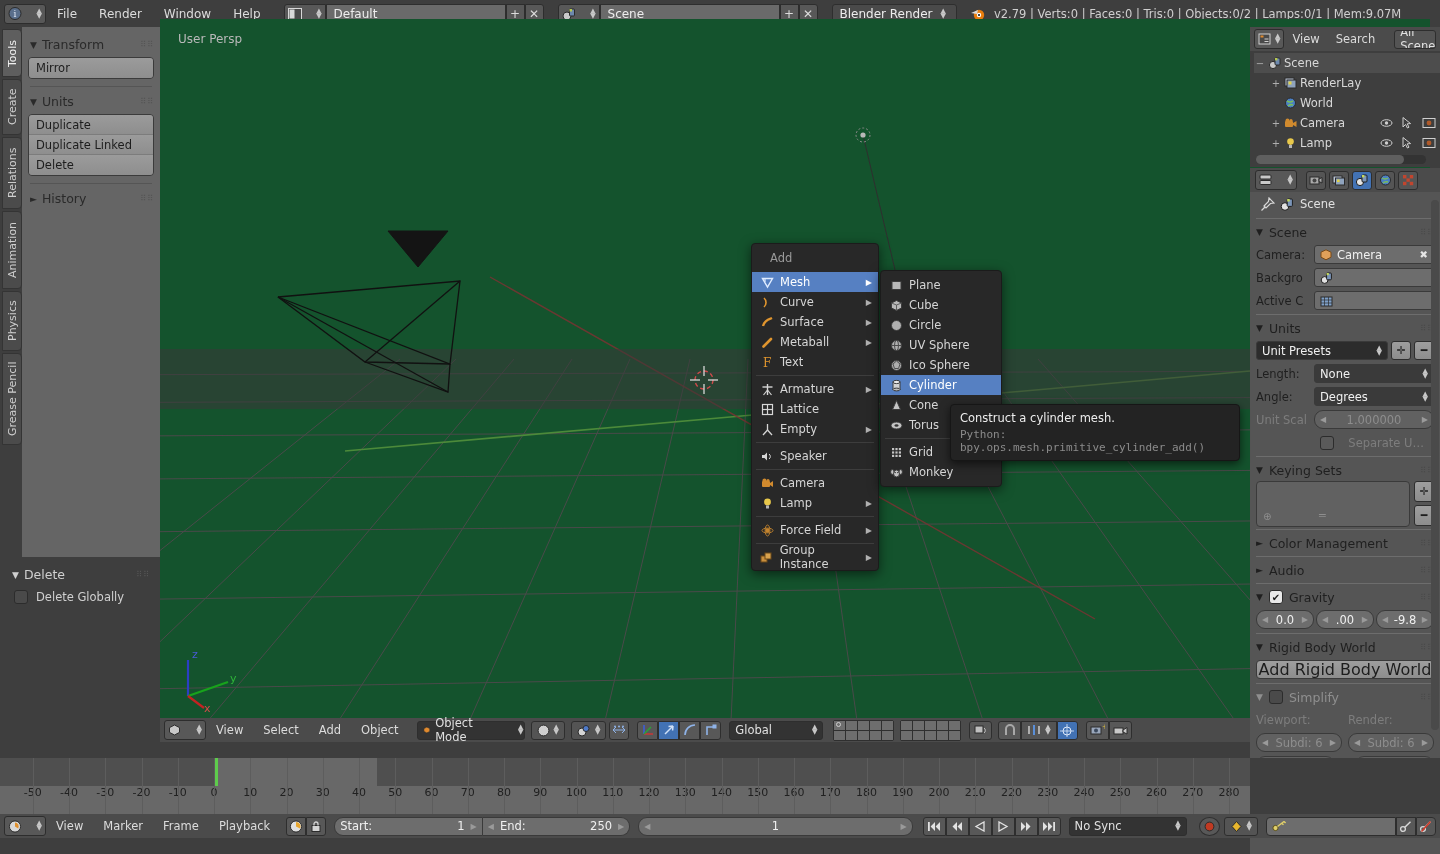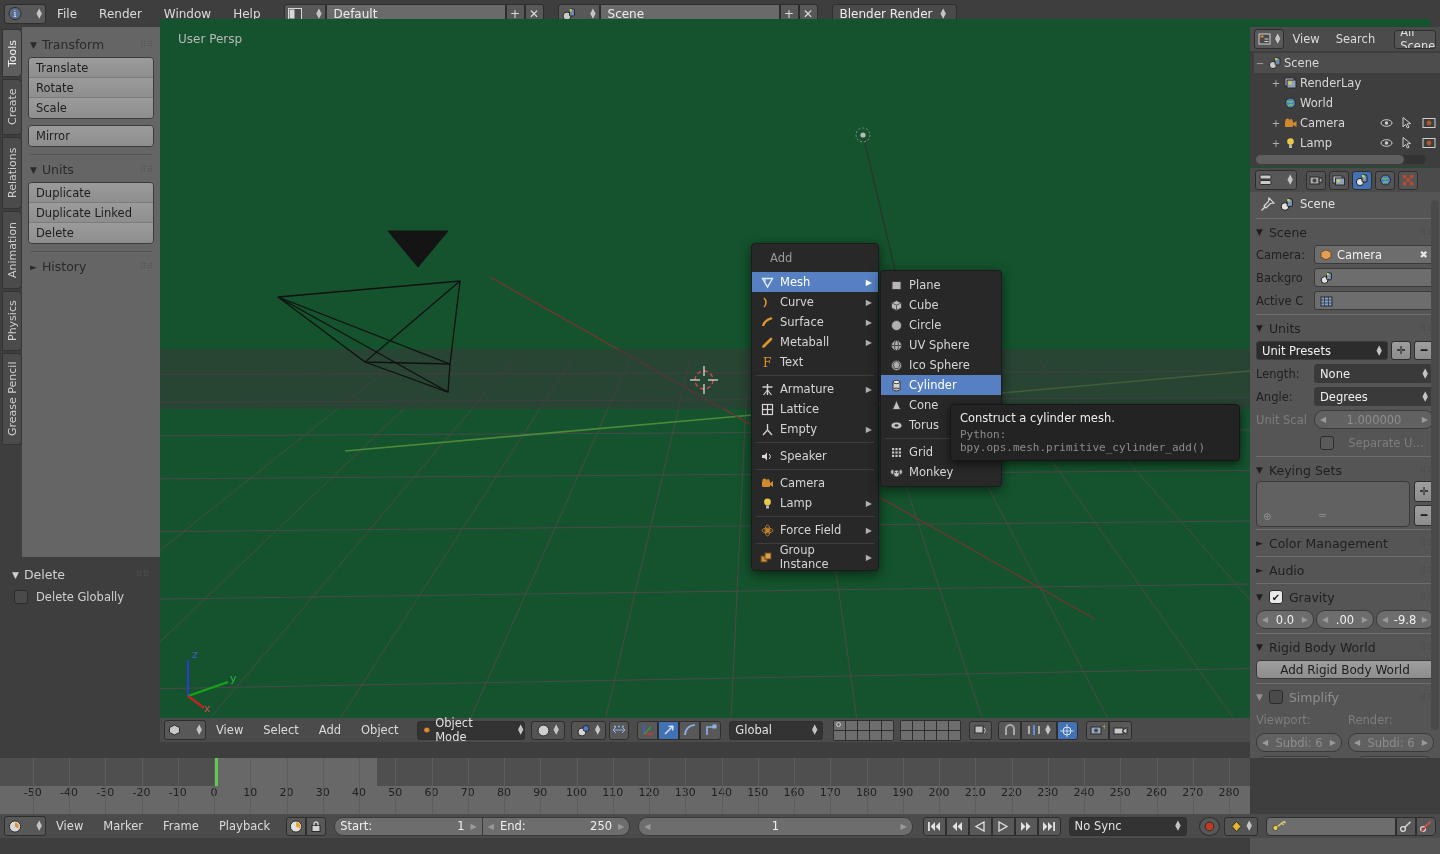--- a/index.html
+++ b/index.html
@@ -128,21 +128,21 @@
   .pfield { flex:1; height:19px; background:#6d6d6d; border:1px solid #3a3a3a; border-radius:3px;
             display:flex; align-items:center; padding:0 5px; color:#f0f0f0; font-size:11.5px; }
   .pfield.dropdown { background:#4a4a4a; justify-content:space-between; }
   .numf { height:19px; background:#6d6d6d; border:1px solid #3a3a3a; border-radius:9px;
           display:flex; align-items:center; justify-content:space-between; padding:0 5px;
           color:#f0f0f0; font-size:11.5px; flex:1; }
   .numf.dim { color:#8d8d8d; background:#616161; }
   .numf .ar { color:#9a9a9a; font-size:8px; }
   .wbtn { height:19px; background:linear-gradient(#9e9e9e,#8d8d8d); border:1px solid #3a3a3a;
           border-radius:4px; display:flex; align-items:center; justify-content:center;
-          color:#1d1d1d; font-size:12px; width:100%; }
+          color:#1d1d1d; font-size:16px; width:100%; }
   #propscroll { position:absolute; right:1px; top:8px; width:8px; height:530px; background:#4a4a4a;
                 border-radius:5px; }
 
   
   #tlwrap { position:absolute; left:0; top:758px; width:1440px; height:80px; background:#3e3e3e; }
   #tlruler { position:absolute; left:0; top:0; width:1250px; height:56px; background:#686868; }
   #tlshade { position:absolute; left:0; top:0; width:214px; height:28px; background:#4f4f4f;}
   #tlshade2 { position:absolute; left:377px; top:0; right:0; height:28px; background:#4f4f4f;}
   .tltick { position:absolute; top:28px; color:#202020; font-size:11px; transform:translateX(-50%); }
   .tlgrid { position:absolute; top:0; width:1px; height:56px; background:#5d5d5d; }
@@ -210,42 +210,46 @@
     </div>
 
     <div class="row" style="margin-left:14px;">
       <div class="field" style="width:125px; background:#4a4a4a;">Blender Render</div>
       <span class="spinner" style="margin-left:-16px; z-index:2; position:relative;">
           <i>▲</i>
           <i>▼</i>
         </span>
     </div>
 
+    <div class="row" style="margin-left:24px;">
+      <svg width="16" height="16" viewBox="0 0 16 16">
+        <circle cx="9" cy="9" r="5.2" fill="#e87d0d"></circle>
+        <circle cx="9" cy="9" r="2.2" fill="#fff"></circle>
+        <circle cx="9" cy="9" r="1.1" fill="#1b1b1b"></circle>
+        <path d="M1 7 L8 4 L7 8 Z" fill="#d9d9d9"></path>
+      </svg>
+      <span id="statustext" style="margin-left:8px;">v2.79 | Verts:0 | Faces:0 | Tris:0 | Objects:0/2 | Lamps:0/1 | Mem:9.07M</span>
+    </div>
   </div>
 
   <div id="toolshelf">
     <div id="tabs">
       <div class="vtab active" style="height:48px;">Tools</div>
       <div class="vtab" style="height:56px;">Create</div>
       <div class="vtab" style="height:72px;">Relations</div>
       <div class="vtab" style="height:78px;">Animation</div>
       <div class="vtab" style="height:60px;">Physics</div>
       <div class="vtab" style="height:92px;">Grease Pencil</div>
     </div>
 
     <div id="shelfbody">
       <div class="panel-h">
         <span class="tri">▼</span>
         <span>Transform</span>
         <span class="grip">⠿⠿</span>
-      </div>
-      <div class="btncol">
-        <div class="tbtn">Translate</div>
-        <div class="tbtn">Rotate</div>
-        <div class="tbtn">Scale</div>
       </div>
       <div class="btncol">
         <div class="tbtn">Mirror</div>
       </div>
       <div class="hr"></div>
 
       <div class="panel-h">
         <span class="tri">▼</span>
         <span>Units</span>
         <span class="grip">⠿⠿</span>

